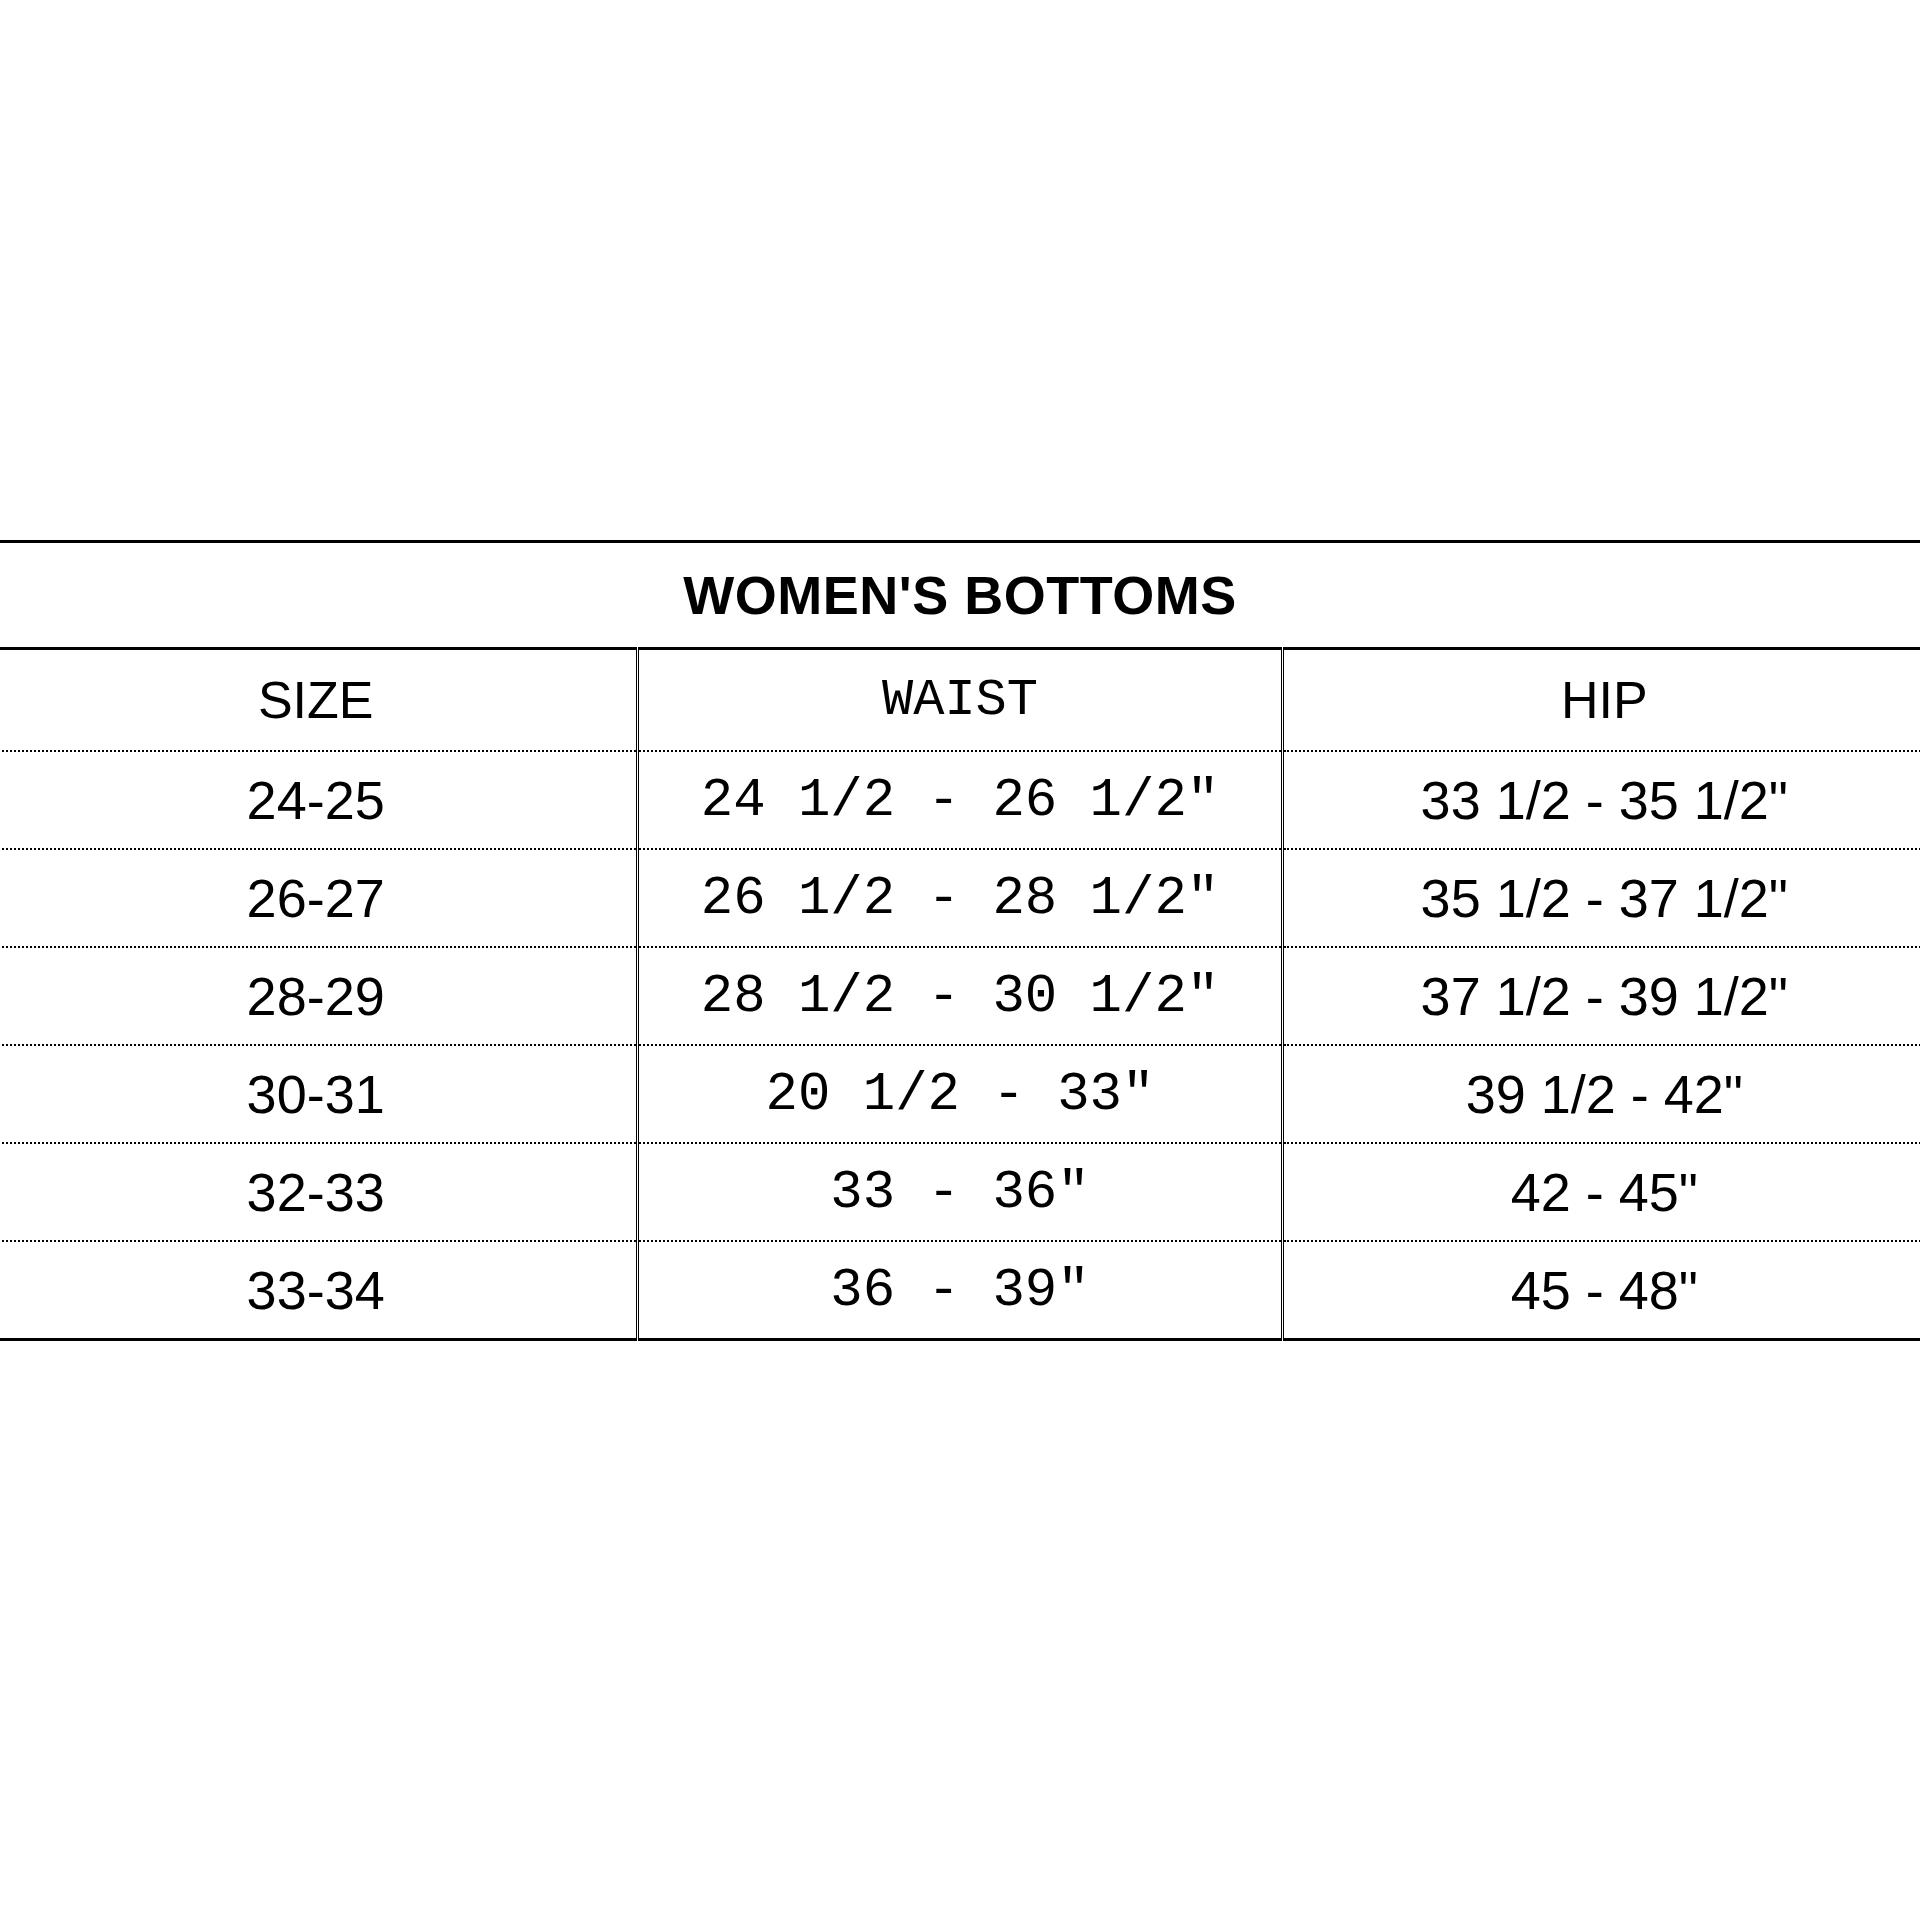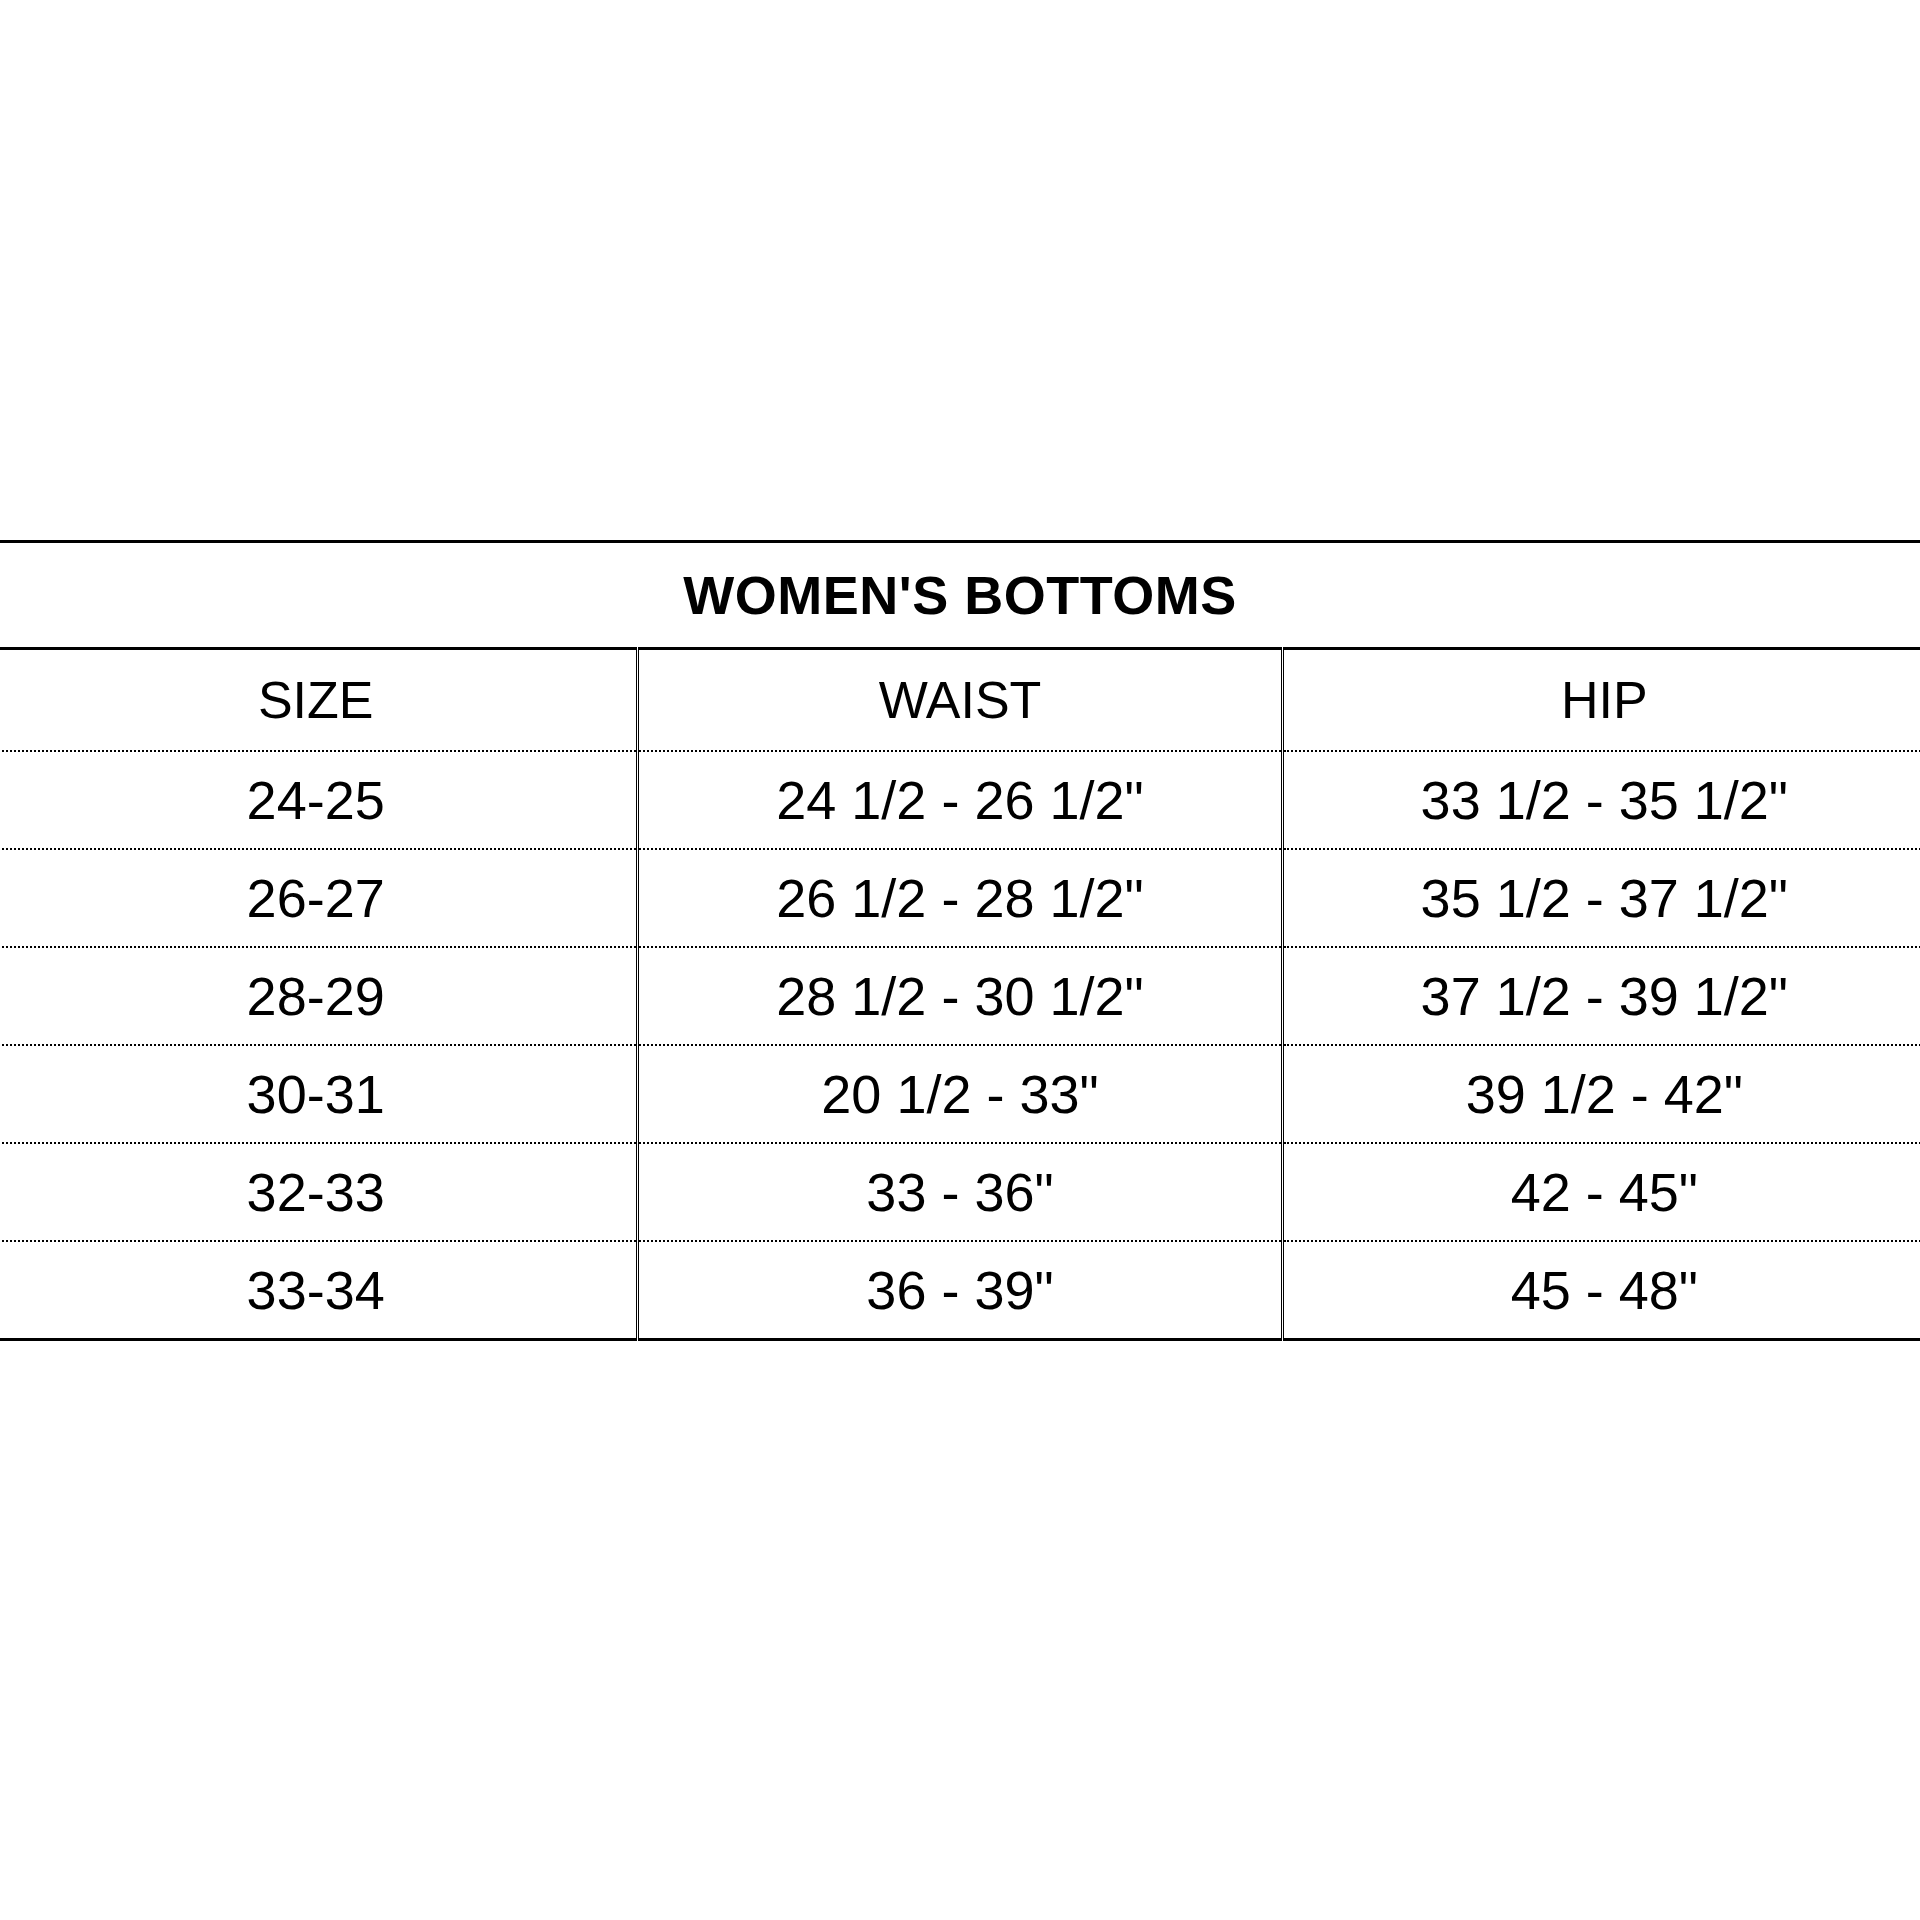--- a/index.html
+++ b/index.html
@@ -66,20 +66,21 @@
   }
 
   
   .col-size {
     width: 395px;
     border-right: 3px double #000;
   }
   .col-waist {
     width: 820px;
     border-right: 3px double #000;
+    font-family: Liberation Mono, monospace;
   }
   .col-hip {
     width: 721px;
   }
 
   
   .edge-left { border-left: 3px solid #000; }
   .edge-right { border-right: 3px solid #000; }
 
   .title-cell {

